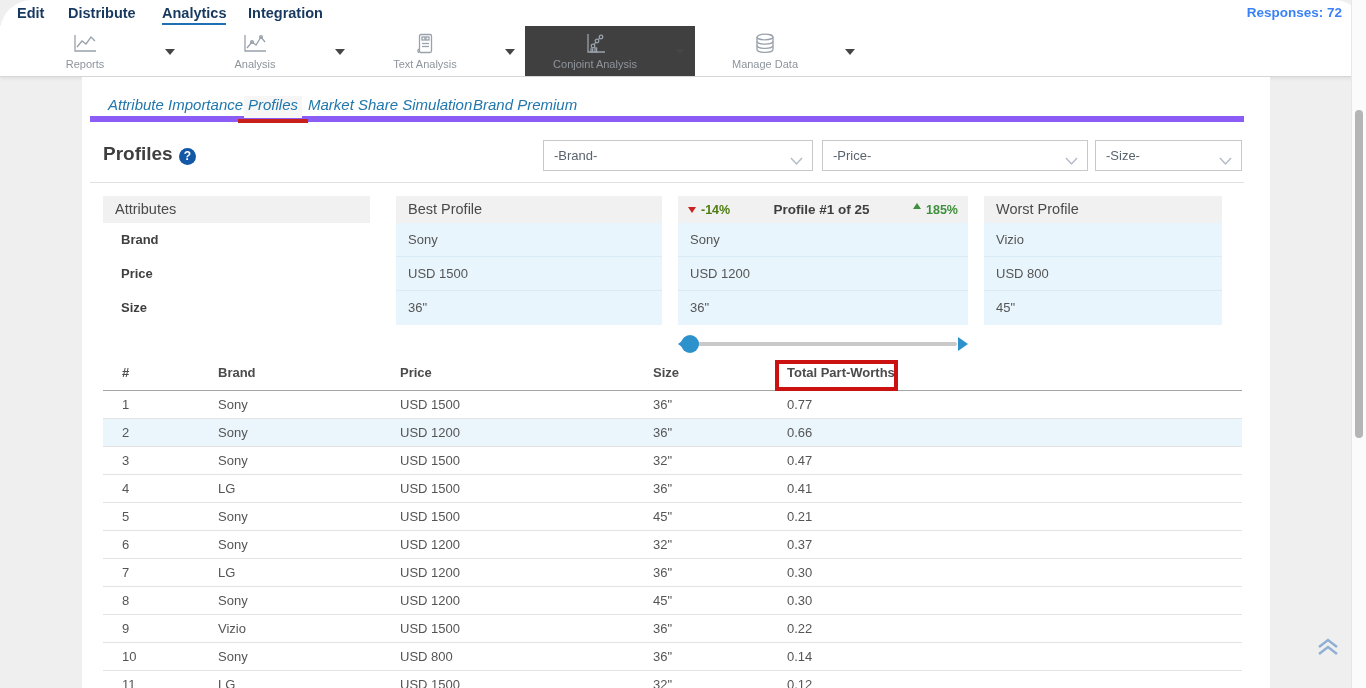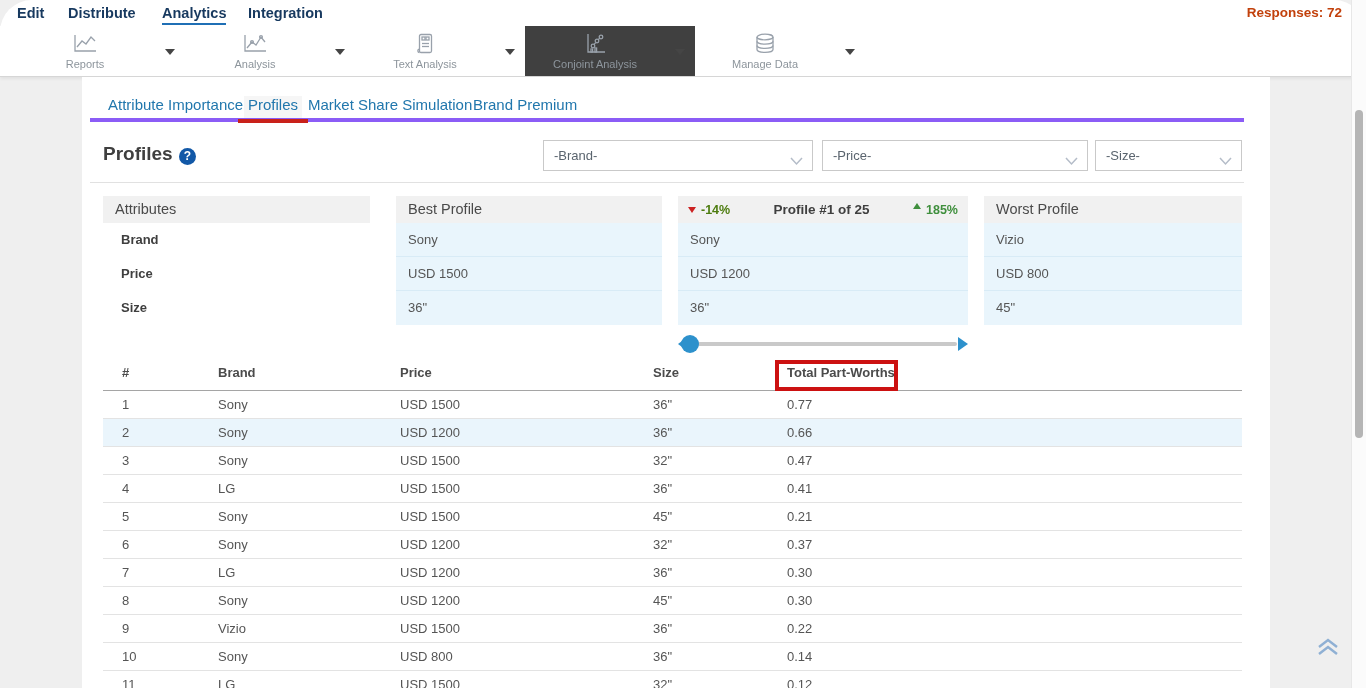--- a/index.html
+++ b/index.html
@@ -12,41 +12,41 @@
   }
 
   
   .topbar { position:absolute; top:0; left:0; width:1366px; height:77px; background:#fff;border-radius:32px; }
   .nav-row { position:absolute; top:0; left:0; width:100%; height:26px; }
   .nav-item { position:absolute; top:5px; font-size:14.5px; font-weight:700; color:#17395f; cursor:pointer; }
   .nav-edit { left:17px; }
   .nav-distribute { left:68px; }
   .nav-analytics { left:162px; border-bottom:2px solid #1f6fb5; padding-bottom:2px; }
   .nav-integration { left:248px; }
-  .responses { position:absolute; top:5px; right:24px; font-size:13.5px; font-weight:700; color:#c2410c; cursor:pointer; }
+  .responses { position:absolute; top:5px; right:24px; font-size:13.5px; font-weight:700; color:#3b82f6; cursor:pointer; }
 
   
   .toolbar { position:absolute; top:26px; left:0; width:1366px; height:51px; background:#fff;
              border-bottom:1px solid #d6d6d6; box-shadow:0 2px 3px rgba(0,0,0,0.06); }
   .tool { position:absolute; top:0; width:170px; height:50px; cursor:pointer; }
   .tool.active { background:#404040; }
   .tool-reports { left:15px; } .tool-analysis { left:185px; } .tool-text { left:355px; }
   .tool-conjoint { left:525px; } .tool-manage { left:695px; }
   .tool-icon { position:absolute; top:7px; left:0; width:140px; text-align:center; }
   .tool-icon svg { display:inline-block; }
   .tool-label { position:absolute; bottom:6px; left:0; width:140px; text-align:center;
                 font-size:11px; color:#8d959c; white-space:nowrap; }
   .tool-caret { position:absolute; left:150px; top:23px; width:0; height:0;
                 border-left:5px solid transparent; border-right:5px solid transparent;
                 border-top:6px solid #454545; cursor:pointer; }
 
   
   .panel { position:absolute; left:82px; top:77px; width:1188px; height:611px; background:#fff; overflow:hidden; }
 
-  .tabs { position:absolute; left:8px; top:0; width:1154px; height:45px; border-bottom:4px solid #8b5cf6; }
+  .tabs { position:absolute; left:8px; top:0; width:1154px; height:45px; border-bottom:6px solid #8b5cf6;font-style:italic; }
   .tab { position:absolute; top:19px; height:22px; font-size:15px; color:#2177ad; cursor:pointer; white-space:nowrap; }
   .tab-0 { left:18px; } .tab-1 { left:158px; background:#f6f6f6; padding:0 4px; margin-left:-4px; }
   .tab-2 { left:218px; } .tab-3 { left:383px; }
   .tab.active::after { content:''; position:absolute; left:-6px; right:-6px; top:23px; height:4px; background:#c9211a; }
 
   .page-title { position:absolute; left:21px; top:66px; font-size:19px; font-weight:700; color:#3f3f3f; }
   .help-icon { position:absolute; left:97px; top:71px; width:17px; height:17px; border-radius:50%;
                background:#1258a7; color:#fff; font-size:12px; font-weight:700; text-align:center;
                line-height:17px; cursor:pointer; }
 
@@ -57,21 +57,21 @@
   .dd-value { position:absolute; left:10px; top:0; line-height:29px; font-size:13px; color:#5a646e; }
   .dd-chevron { position:absolute; right:9px; top:11px; }
 
   .sep-title { position:absolute; left:8px; top:105px; width:1154px; height:1px; background:#e1e1e1; }
 
   
   .card { position:absolute; top:119px; }
   .card-attributes { left:21px;  width:267px; }
   .card-best       { left:314px; width:266px; }
   .card-current    { left:596px; width:290px; }
-  .card-worst      { left:902px; width:258px; }
+  .card-worst      { left:902px; width:238px; }
   .card-header { height:27px; line-height:27px; background:#f1f1f1; padding-left:12px;
                  font-size:14.5px; color:#4a4a4a; }
   .attr-row { height:34px; line-height:34px; padding-left:18px; font-size:13px; font-weight:700; color:#3f3f3f; }
   .val-cell { height:34px; line-height:33px; padding-left:12px; font-size:13px; color:#555;
               background:#e9f5fc; border-bottom:1px solid #d8ebf6; }
   .val-cell:last-child { border-bottom:none; }
   .current-header { height:27px; background:#f1f1f1; display:flex; align-items:center; padding:0 10px; }
   .badge-down { color:#4d7c0f; font-weight:700; font-size:12.5px; display:flex; align-items:center; }
   .badge-up   { color:#3f8f3d; font-weight:700; font-size:12.5px; display:flex; align-items:flex-start; }
   .tri-down { width:0; height:0; border-left:4px solid transparent; border-right:4px solid transparent;

